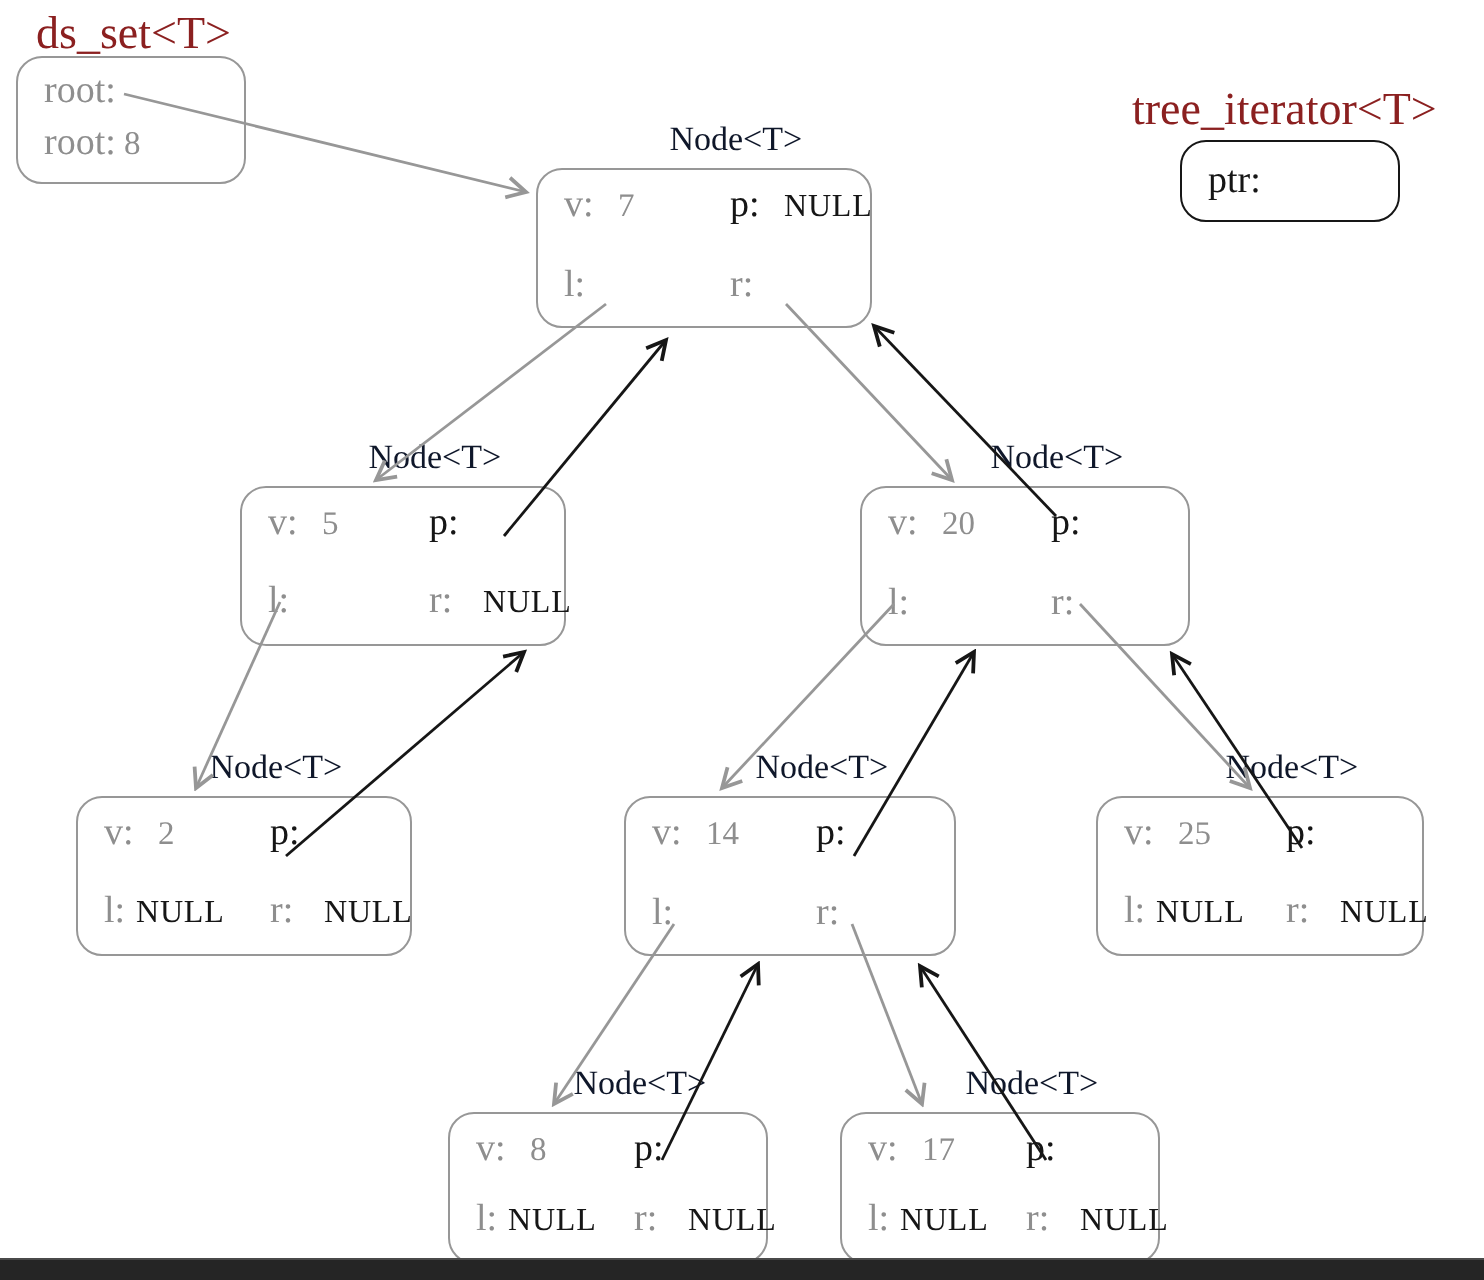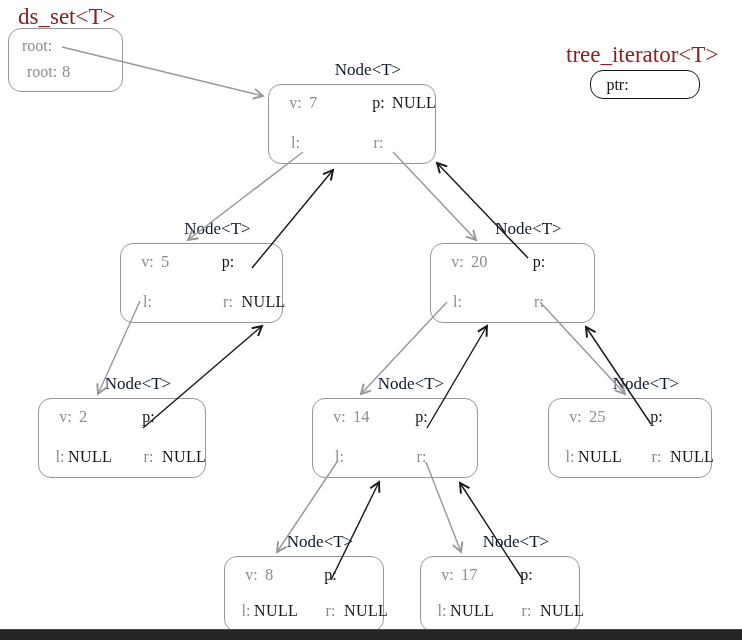--- a/index.html
+++ b/index.html
@@ -14,21 +14,21 @@
   .box { position:absolute; border:1.6px solid #979797; border-radius:13px; z-index:2; background:transparent; }
   .it-box { border-color:#161616; }
 
   .node { position:absolute; border:1.6px solid #979797; border-radius:13px; z-index:2;
           display:flex; flex-direction:column; justify-content:space-between; padding:7px 0 9px; }
   .node-title { position:absolute; top:-25px; left:50%; transform:translateX(-26%);
                 font-size:17px; color:#0f172a; white-space:nowrap; }
 
   .row  { display:flex; line-height:22px; }
   .cell { flex:0 0 50%; display:flex; align-items:baseline; padding-left:13px; }
-  .lab  { font-size:16px; display:inline-block; min-width:27px;text-align:center; }
+  .lab  { font-size:19px; display:inline-block; min-width:27px; }
   .val  { font-size:16.5px; display:inline-block; min-width:22px; }
   .gray { color:#8e8e8e; }
   .blk  { color:#161616; }
   .null { font-size:16px; letter-spacing:.4px; color:#161616; min-width:34px; }
 
   .ds-box { display:flex; flex-direction:column; justify-content:space-between; padding:6px 0 8px; }
   .it-box { display:flex; align-items:center; padding-left:13px; }
   .it-box .lab { color:#161616; }
 
   .bottom-bar { position:absolute; left:0; right:0; bottom:0; height:11px;
@@ -78,21 +78,21 @@
       </div>
     <div class="row">
         <span class="cell" style="flex:1;">
       <span class="lab gray" style="min-width:40px;">root:</span>
       <span class="val gray">8</span>
     </span>
       </div>
   </div>
 
   <div class="struct-title" style="left:566px; top:42px;">tree_iterator&lt;T&gt;</div>
-  <div class="box it-box" style="left:590px; top:70px; width:110px; height:29px;">
+  <div class="box it-box" style="left:590px; top:70px; width:110px; height:41px;">
     <span class="lab blk">ptr:</span>
   </div>
 
   <div class="node" style="left:268px; top:84px; width:168px; height:80px;">
     <div class="node-title">Node&lt;T&gt;</div>
     <div class="row">
       <span class="cell">
           <span class="lab gray">v:</span>
           <span class="val gray">7</span>
         </span>

